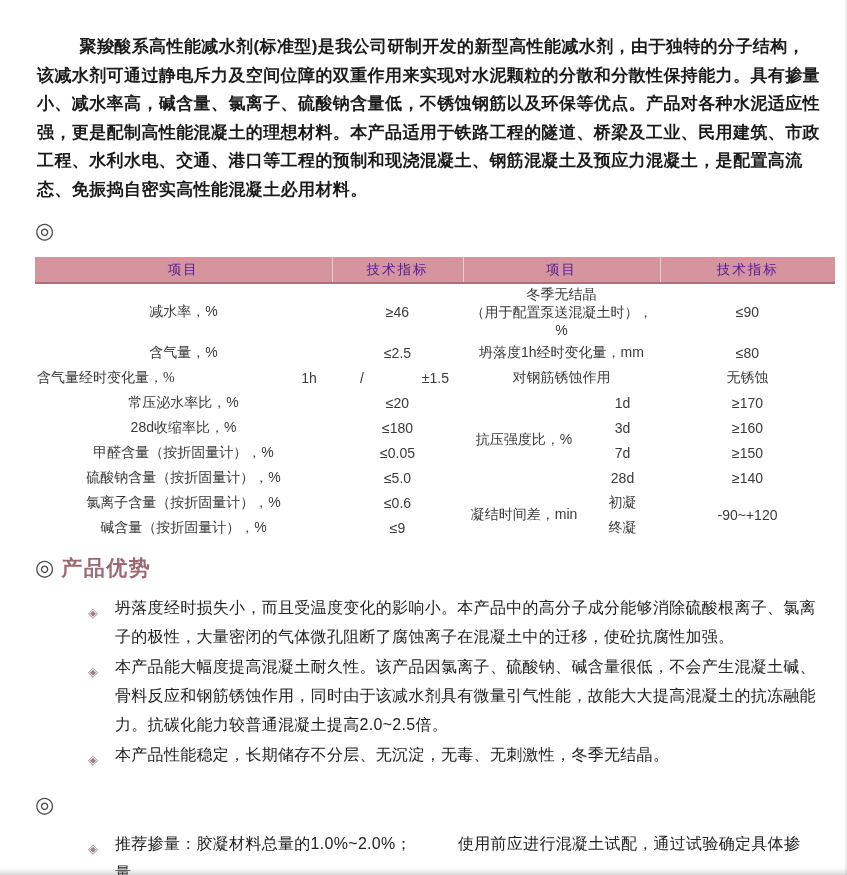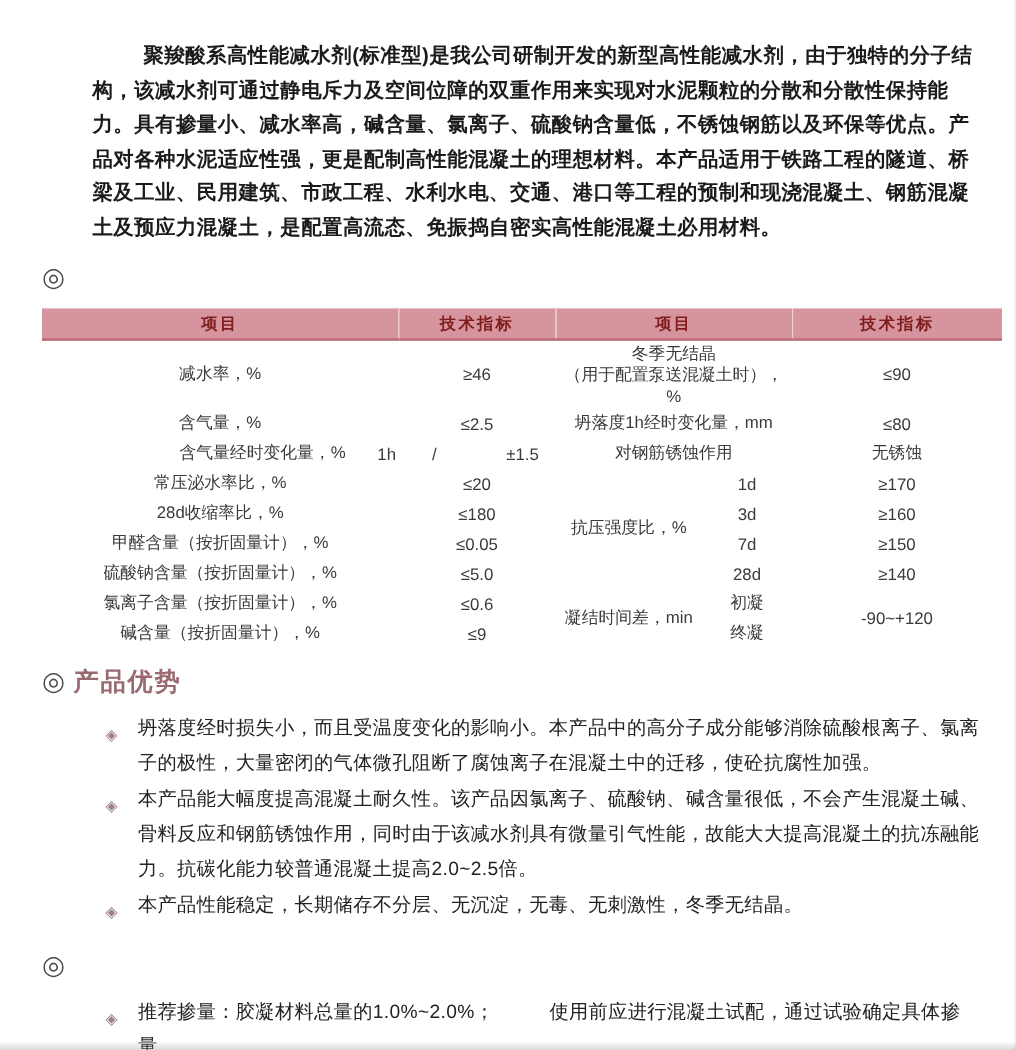--- a/index.html
+++ b/index.html
@@ -7,21 +7,21 @@
     position:relative;
     width:847px;height:875px;
     background:#ffffff;
     overflow:hidden;
     font-family:"Liberation Sans",sans-serif;
     color:#1d1d1d;
     box-sizing:border-box;
   }
   
   .intro{
-    margin:33px 27px 0 77px;
+    margin:33px 27px 0 37px;
     font-size:17px;
     line-height:28.5px;
     font-weight:600;
     letter-spacing:0.4px;
     text-indent:2.5em;
     color:#1b1b1b;
   }
   
   .sec-head{
     margin:14px 0 0 35px;
@@ -43,40 +43,40 @@
   table.perf{
     margin:13px 12px 0 35px;
     width:800px;
     border-collapse:collapse;
     table-layout:fixed;
     font-size:14px;
     color:#3a3a3a;
   }
   table.perf th{
     background:#d6949e;
-    color:#7f1d1d;
-    font-weight:bold;
+    color:#4c1d95;
+    font-weight:normal;
     font-size:13.5px;
     height:23px;
     border-right:1px solid rgba(255,255,255,0.55);
     border-bottom:2px solid #b96a76;
     letter-spacing:2px;
     margin-left:28px;
   }
   table.perf th:last-child{border-right:none;}
   table.perf td{
     text-align:center;
     vertical-align:middle;
     padding:1px 2px;
   }
   table.perf tr{height:25px;}
   table.perf tr.tall{height:42px;}
   .lbl-flex{display:flex;align-items:center;}
-  .lbl-flex .lbl{flex:1;text-align:right;}
-  .lbl-flex .time{width:42px;text-align:right;}
+  .lbl-flex .lbl{flex:1;text-align:left;font-family:Liberation Serif, serif;}
+  .lbl-flex .time{width:42px;text-align:center;}
   .val-flex{display:flex;align-items:center;justify-content:space-between;padding:0 12px 0 26px;}
   .two-line span{display:block;line-height:18px;}
   
   .bullet{
     display:flex;
     margin:0 28px 0 88px;
     font-size:16px;
     line-height:29px;
     font-weight:500;
     color:#222222;

